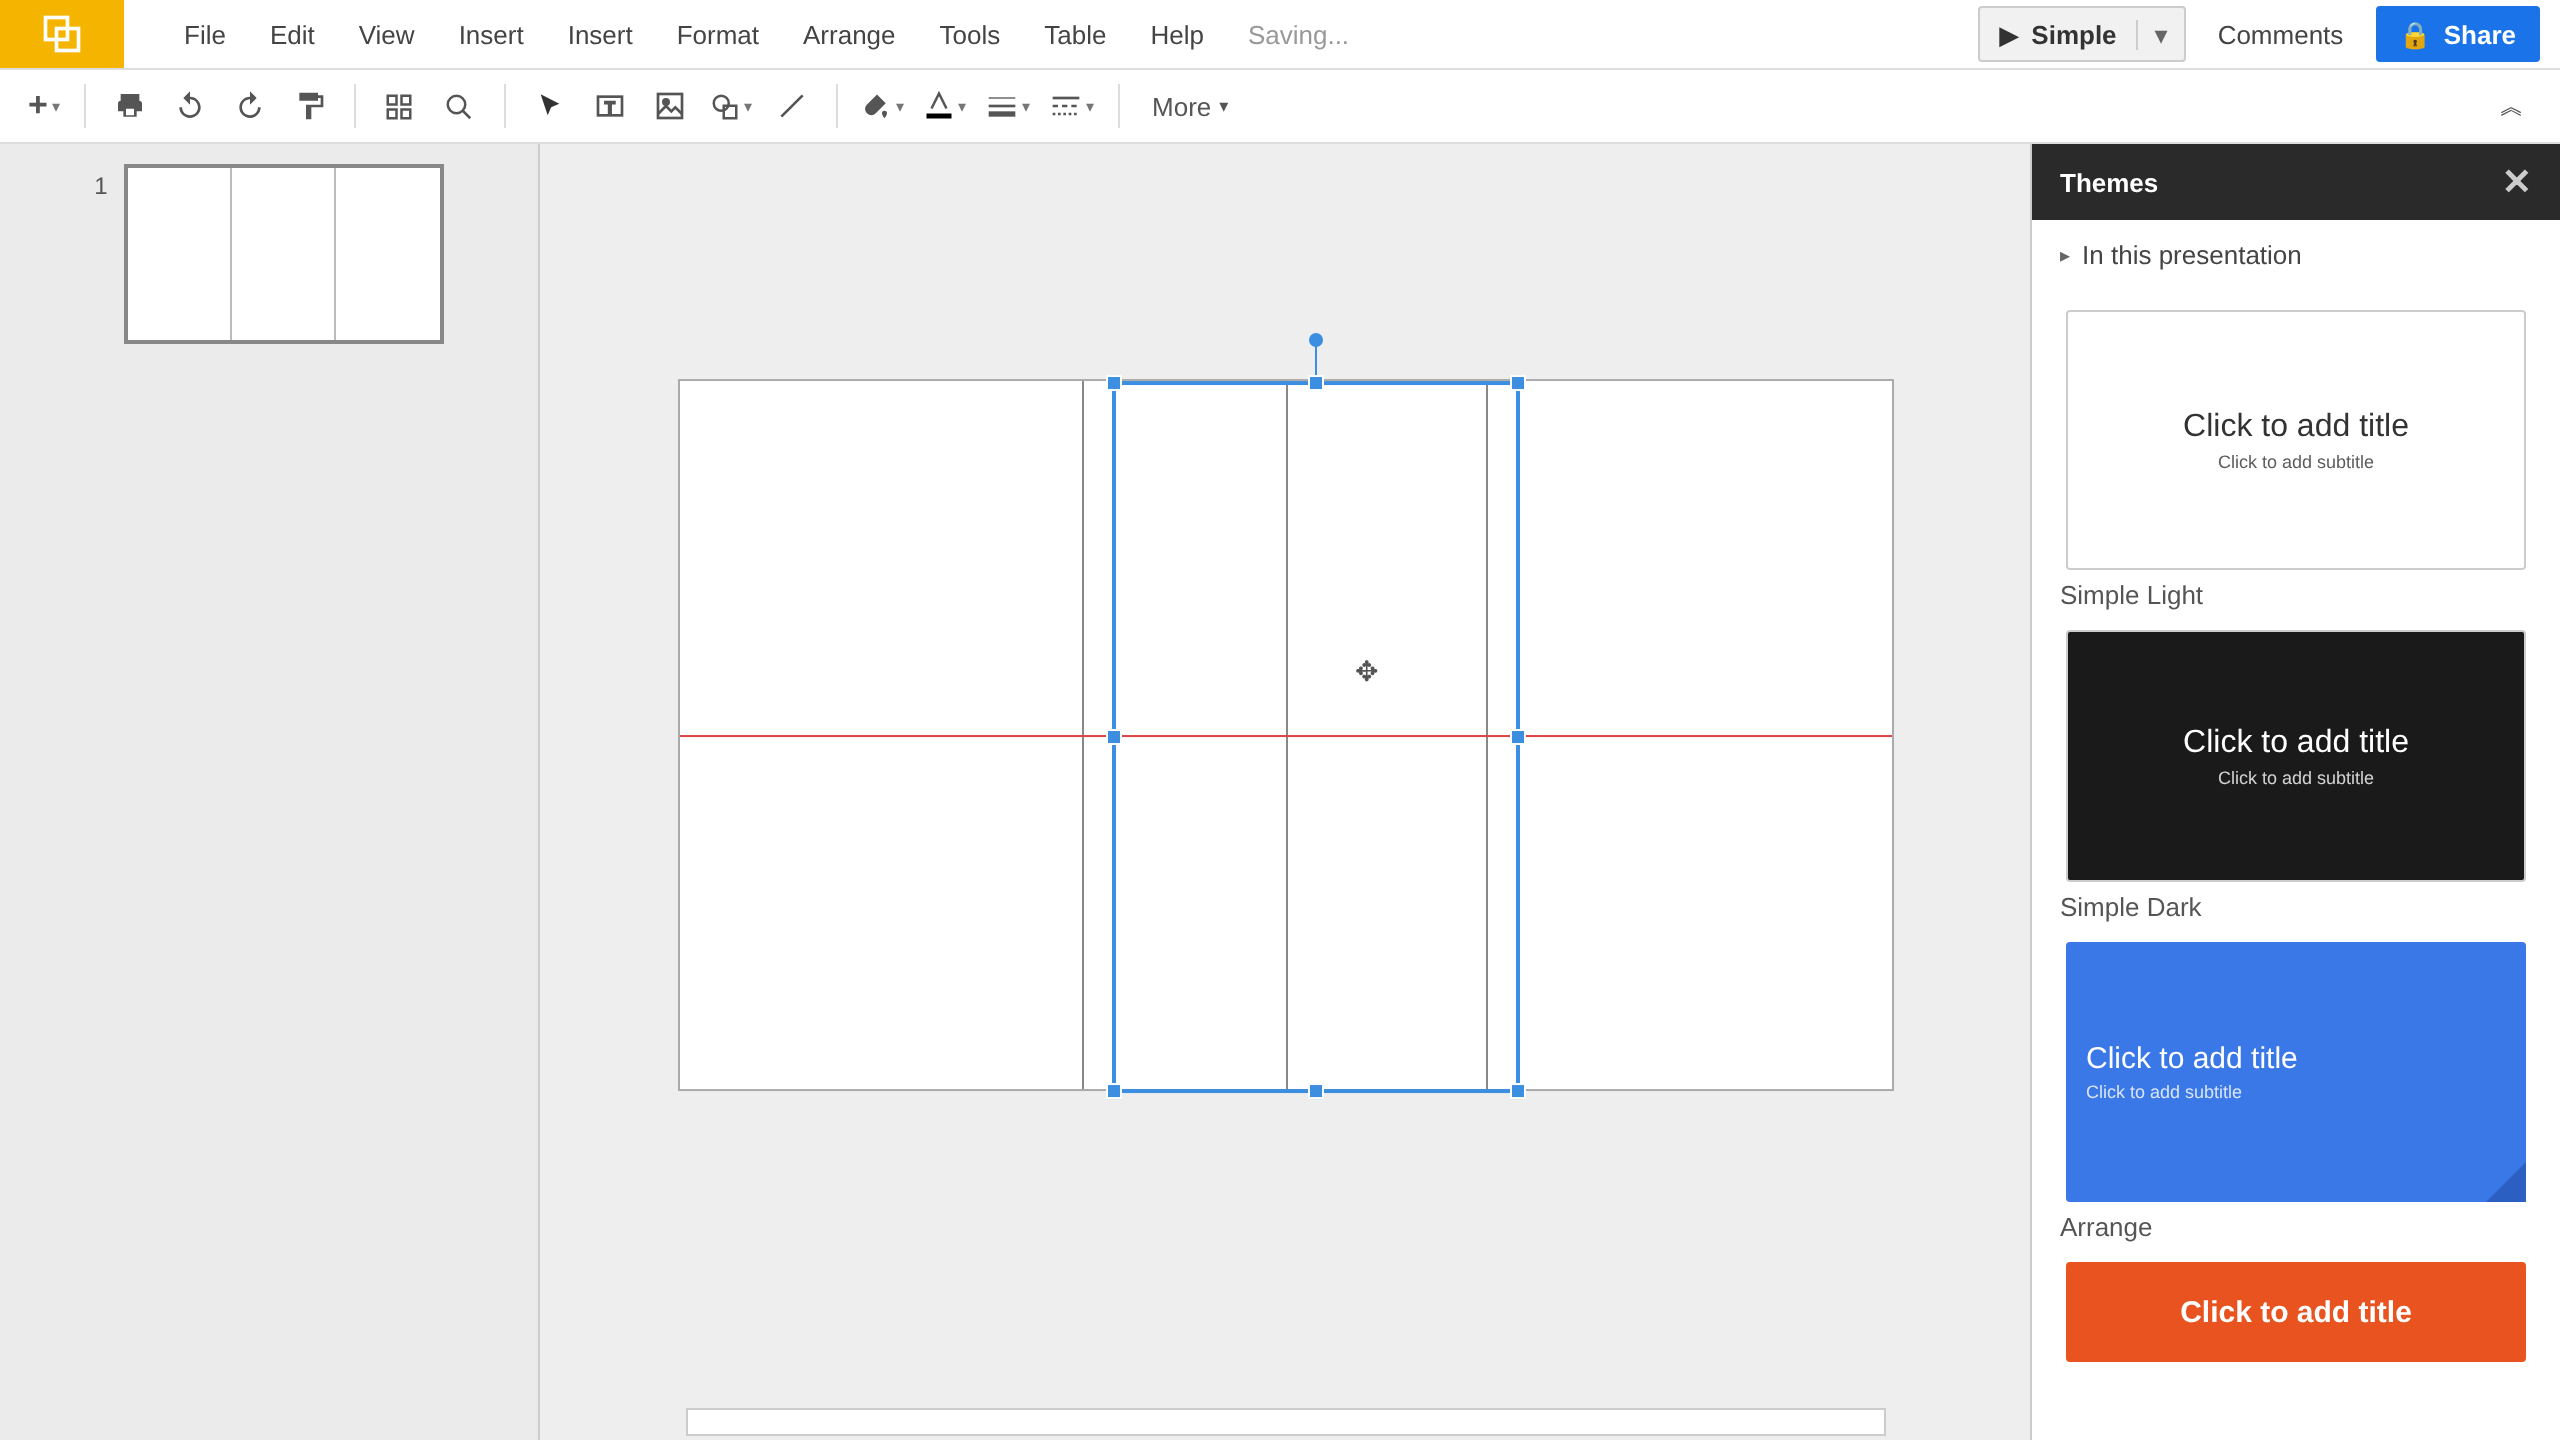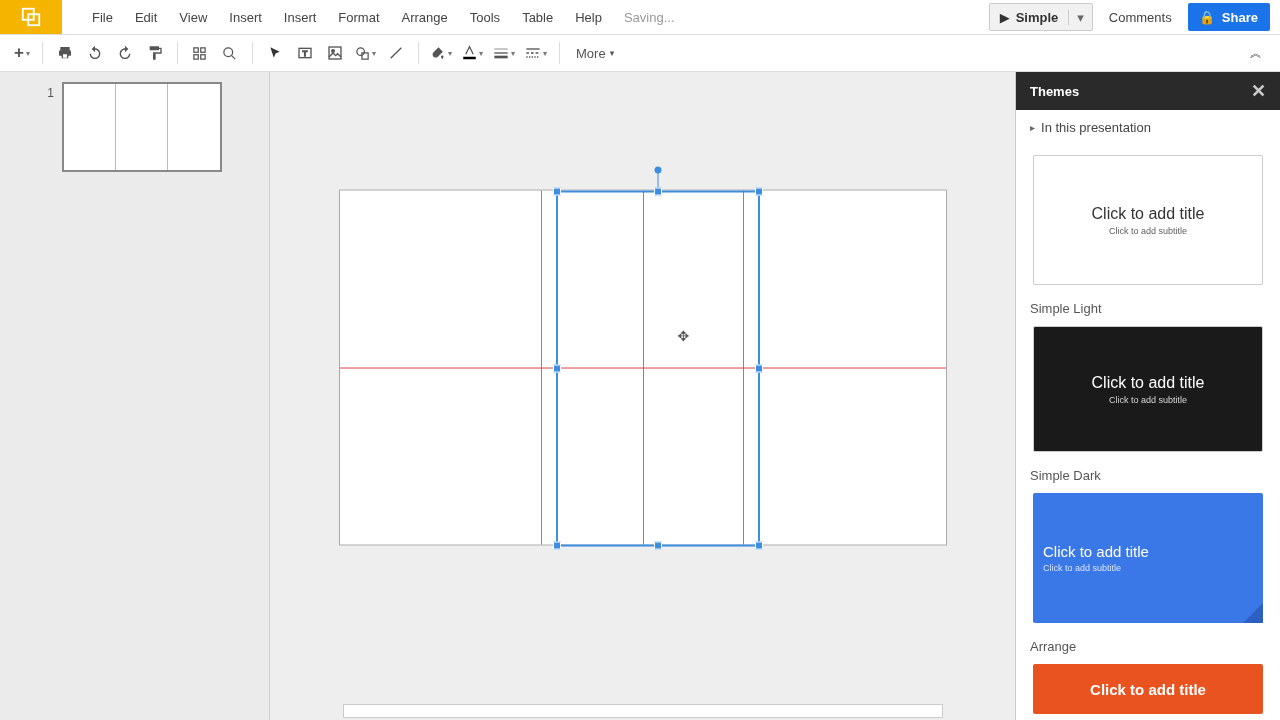--- a/index.html
+++ b/index.html
@@ -38,21 +38,21 @@
 .rot{position:absolute;width:7px;height:7px;border-radius:50%;background:#3b8ee0;left:50%;transform:translateX(-50%)}
 .rot-line{position:absolute;width:1px;background:#3b8ee0;left:50%;transform:translateX(-50%)}
 .move-cursor{position:absolute;font-size:14px;color:#555}
 .theme-panel{width:265px;background:#fff;border-left:1px solid #ccc;display:flex;flex-direction:column}
 .theme-head{background:#2a2a2a;color:#fff;height:38px;display:flex;align-items:center;justify-content:space-between;padding:0 14px;font-weight:bold}
 .theme-close{color:#ccc;font-size:18px;cursor:pointer}
 .theme-sub{padding:10px 14px;color:#444;display:flex;align-items:center;gap:6px;cursor:pointer}
 .theme-sub .arr{font-size:10px;color:#666}
 .theme-list{flex:1;overflow:auto;padding:0 14px 10px}
 .theme-card{width:230px;margin:10px auto 4px;border:1px solid #ccc;display:flex;flex-direction:column;align-items:center;justify-content:center;border-radius:2px;cursor:pointer}
-.theme-label{color:#555;margin:16px 0 10px;font-size:13px}
+.theme-label{color:#555;margin:5px 0 10px;font-size:13px}
 .t-light{height:130px;background:#fff}
 .t-dark{height:126px;background:#1a1a1a;color:#fff}
 .t-blue{height:130px;background:#3b78e7;color:#fff;position:relative;padding-left:10px;align-items:flex-start;border:none}
 .t-orange{height:50px;background:#e8531f;color:#fff;border:none}
 .t-title{font-size:16px}
 .t-sub{font-size:9px;opacity:0.8;margin-top:3px}
 .fold{position:absolute;right:0;bottom:0;width:0;height:0;border-left:20px solid transparent;border-bottom:20px solid #2b5fc1}
 .bottom-strip{position:absolute;bottom:2px;left:50%;transform:translateX(-50%);width:600px;height:14px;background:#fff;border:1px solid #ccc}
 </style>
 </head>

